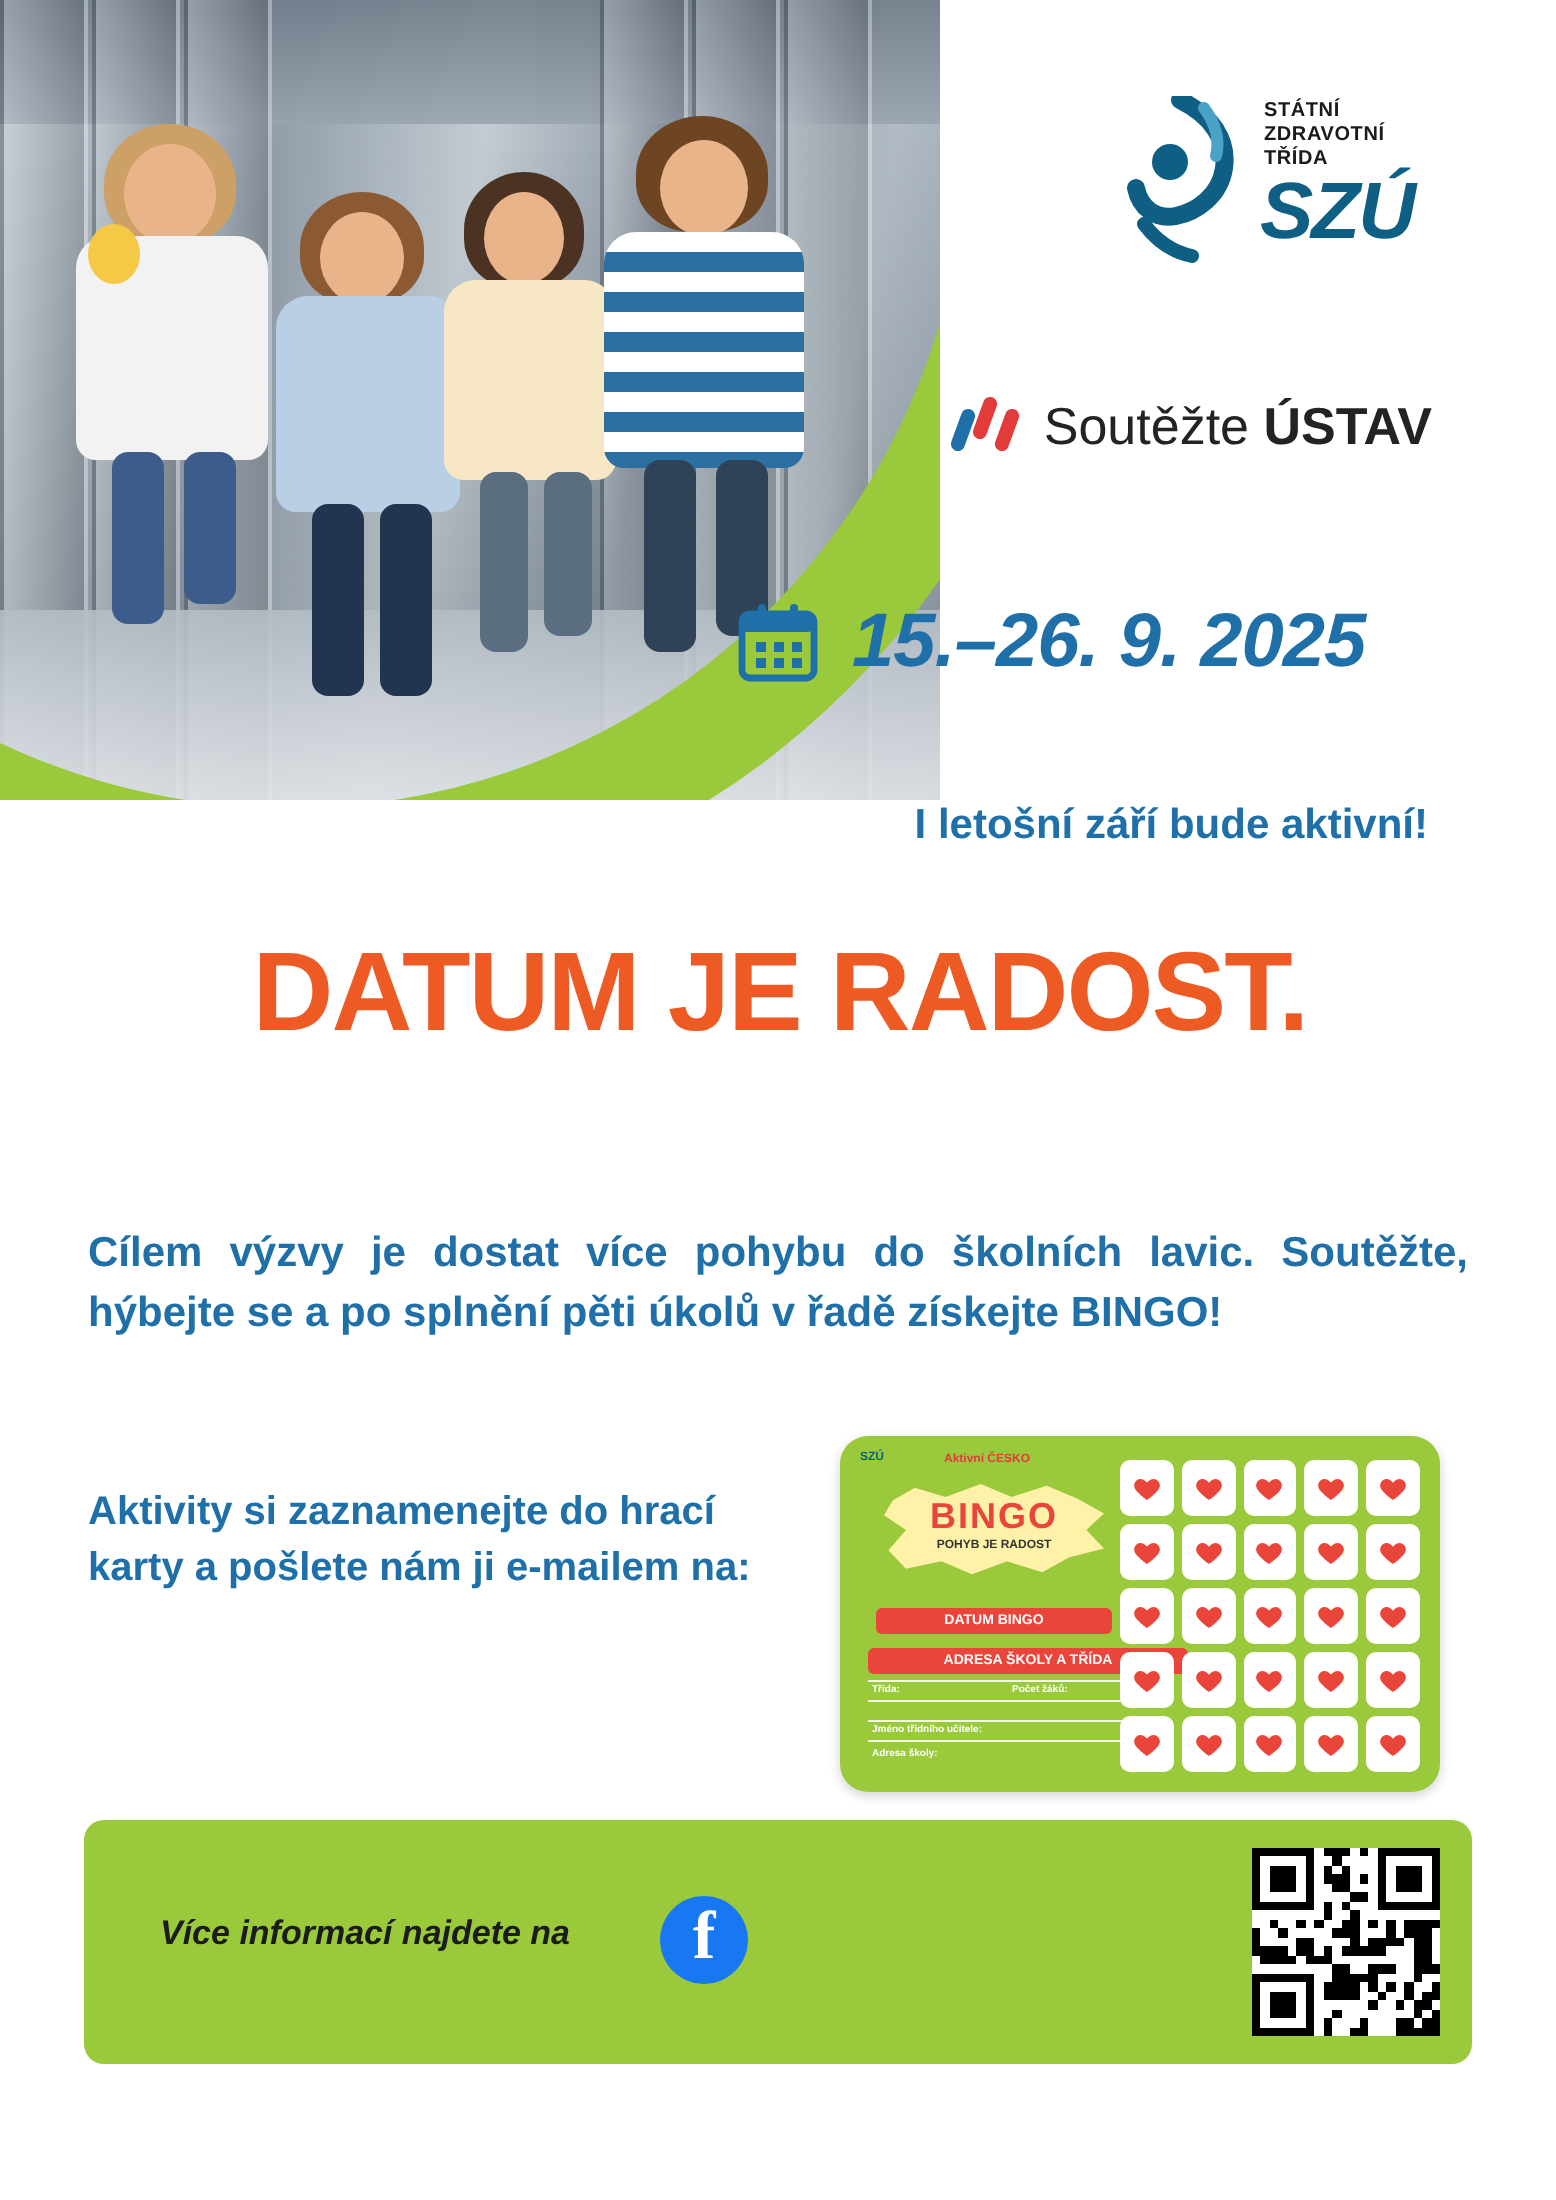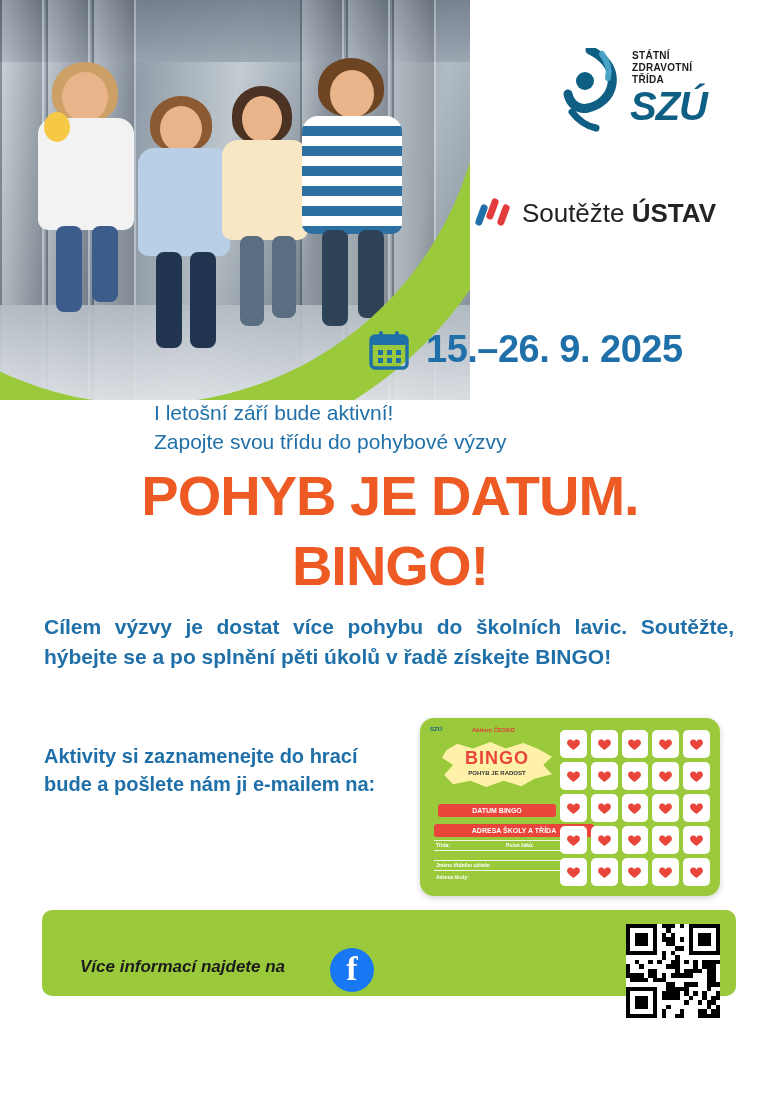--- a/index.html
+++ b/index.html
@@ -92,33 +92,33 @@
     position:absolute; right: 62px; top: 196px;
     display:flex; align-items:center; gap:12px;
   }
   .ak-dashes { position:relative; width: 34px; height: 34px; }
   .dash { position:absolute; width: 7px; height: 22px; border-radius: 4px; transform: rotate(20deg); }
   .ak-label { font-size: 26px; color:#232323; font-weight:400; }
   .ak-label b { font-weight: 800; }
 
   
   .dateline {
-    position:absolute; left: 368px; top: 328px;
-    display:flex; align-items:center; gap: 16px;
+    position:absolute; left: 368px; top: 300px;
+    display:flex; gap: 16px; font-style: italic;
   }
   .cal-icon { width: 42px; height: 42px; position:relative; }
   .date-text {
     font-size: 38px; font-weight: 800; color:#1F6FA8; letter-spacing:-0.5px;
   }
 
   
   .subhead {
     position:absolute; left: 154px; top: 398px; width: 560px;
-    text-align:left;
-    color:#1F6FA8; font-weight:400; font-size: 21px; line-height: 29px;
+    text-align:right;
+    color:#1F6FA8; font-weight:700; font-size: 21px; line-height: 29px;
   }
   .title {
     position:absolute; left: 40px; top: 468px; width: 700px;
     text-align:center; color:#EE5A24;
     font-weight: 800; font-size: 56px; line-height: 56px; letter-spacing:-1px;
   }
   .title .l2 { display:block; margin-top: 14px; }
 
   .para {
     position:absolute; left: 44px; top: 612px; width: 690px;
@@ -170,21 +170,21 @@
   }
   .bc-cell {
     background:#fff; border-radius: 5px; position:relative;
     display:flex; align-items:center; justify-content:center;
   }
   .bc-cell .ic { width: 15px; height: 13px; position:relative; }
 
   
   .footer {
     position:absolute; left: 42px; top: 910px;
-    width: 694px; height: 86px;
+    width: 694px; height: 122px;
     background:#9ACA3C; border-radius: 10px;
   }
   .f-info {
     position:absolute; left: 38px; top: 47px;
     font-size: 17px; font-style: italic; font-weight: 700; color:#1b1b1b;
   }
   .fb {
     position:absolute; left: 288px; top: 38px;
     width: 44px; height: 44px; border-radius: 50%;
     background:#1877F2; color:#fff;
@@ -295,32 +295,30 @@
       <rect x="28" y="21" width="5" height="5" fill="#1F6FA8"></rect>
       <rect x="10" y="29" width="5" height="5" fill="#1F6FA8"></rect>
       <rect x="19" y="29" width="5" height="5" fill="#1F6FA8"></rect>
       <rect x="28" y="29" width="5" height="5" fill="#1F6FA8"></rect>
     </svg>
     <div class="date-text">15.–26. 9. 2025</div>
   </div>
 
   <div class="subhead">
     <div>I letošní září bude aktivní!</div>
-    <div>Zapojte svou třídu do pohybové výzvy</div>
   </div>
 
   <div class="title">
-    <span>POHYB JE DATUM.</span>
-    <span class="l2">BINGO!</span>
+    <span>DATUM JE RADOST.</span>
   </div>
 
   <div class="para">Cílem výzvy je dostat více pohybu do školních lavic. Soutěžte, hýbejte se a po splnění pěti úkolů v řadě získejte BINGO!</div>
 
   <div class="cta">
-    <span>Aktivity si zaznamenejte do hrací bude a pošlete nám ji e-mailem na:</span>
+    <span>Aktivity si zaznamenejte do hrací karty a pošlete nám ji e-mailem na:</span>
   </div>
 
   <div class="bingocard">
     <div class="bc-logo">SZÚ</div>
     <div class="bc-logo2">Aktivní ČESKO</div>
     <div class="bc-burst"></div>
     <div class="bc-bingo">BINGO</div>
     <div class="bc-sub">POHYB JE RADOST</div>
     <div class="bc-bar" style="left:18px; top:86px; width:118px;">DATUM BINGO</div>
     <div class="bc-bar" style="left:14px; top:106px; width:160px;">ADRESA ŠKOLY A TŘÍDA</div>

